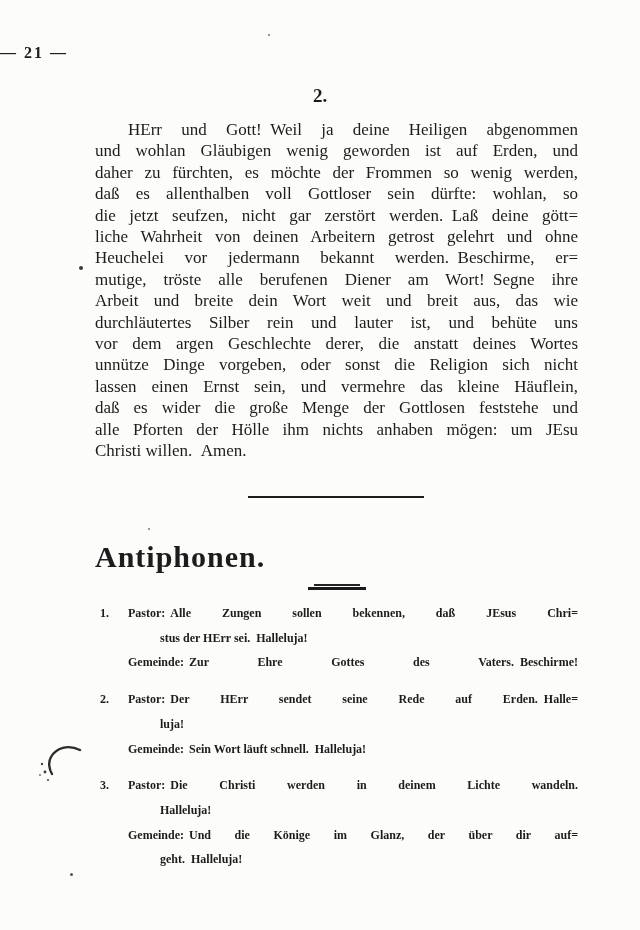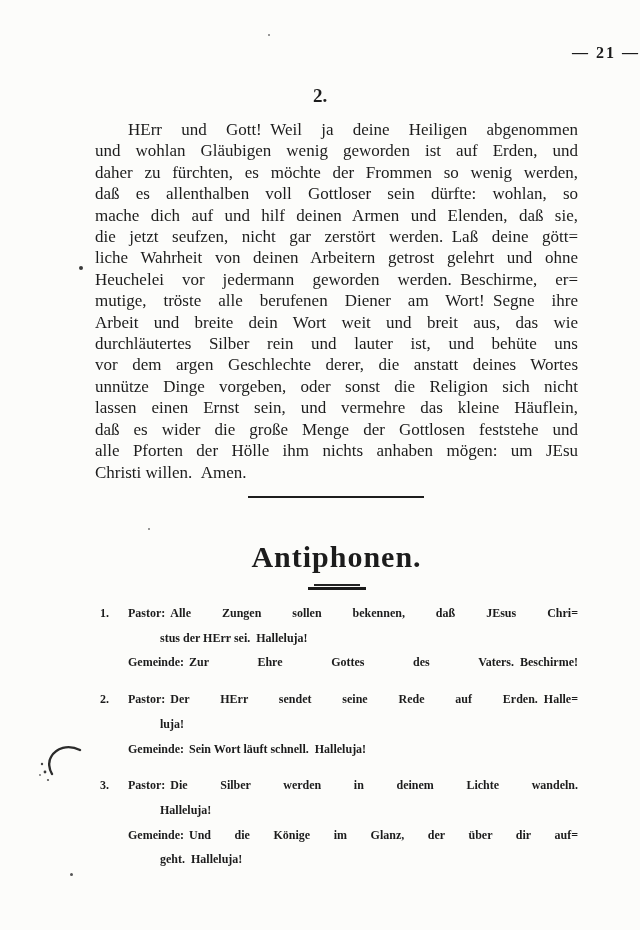--- a/index.html
+++ b/index.html
@@ -6,21 +6,21 @@
   body{
     width:640px;height:930px;
     background:#fcfcfa;
     font-family:"Liberation Serif","DejaVu Serif",serif;
     color:#1c1c1c;
     position:relative;
     overflow:hidden;
   }
   .page-number{
     position:absolute;top:44px;left:0;width:640px;
-    text-align:right;font-size:16px;font-weight:bold;letter-spacing:2px;
+    text-align:left;font-size:16px;font-weight:bold;letter-spacing:2px;
   }
   .section-number{
     position:absolute;top:85px;left:0;width:640px;
     text-align:center;font-size:19px;font-weight:bold;
   }
   .prayer{
     position:absolute;left:95px;top:119px;width:483px;
     font-size:17px;font-weight:normal;line-height:21.4px;
   }
   .pline{
@@ -30,21 +30,21 @@
     white-space:pre-wrap;
   }
   .pline.indent{text-indent:33px;}
   .pline.last{text-align-last:left;text-align:center;}
   .divider{
     position:absolute;left:248px;top:496px;width:176px;height:2px;
     background:#1d1d1d;
   }
   .antiphons-heading{
     position:absolute;left:95px;top:540px;width:483px;
-    text-align:center;font-size:30px;font-weight:bold;letter-spacing:1px;
+    text-align:left;font-size:30px;font-weight:bold;letter-spacing:1px;
   }
   .heading-rule{
     position:absolute;left:95px;top:584px;width:483px;text-align:center;
   }
   .heading-rule .thin{width:46px;height:2px;background:#222;margin:0 auto;}
   .heading-rule .thick{width:58px;height:3px;background:#1a1a1a;margin:1px auto 0 auto;}
   .antiphons{
     position:absolute;left:100px;top:601px;width:478px;
     font-size:12px;font-weight:bold;line-height:24.7px;
   }
@@ -73,24 +73,23 @@
 <body>
 
 <div class="page-number">— 21 —</div>
 <div class="section-number">2.</div>
 
 <div class="prayer">
   <div class="pline indent">HErr und Gott! Weil ja deine Heiligen abgenommen</div>
   <div class="pline">und wohlan Gläubigen wenig geworden ist auf Erden, und</div>
   <div class="pline">daher zu fürchten, es möchte der Frommen so wenig werden,</div>
   <div class="pline">daß es allenthalben voll Gottloser sein dürfte: wohlan, so</div>
-  <div class="pline">mache dich auf und hilf deinen Armen und Elenden, daß sie,</div>
   <div class="pline">die jetzt seufzen, nicht gar zerstört werden. Laß deine gött=</div>
   <div class="pline">liche Wahrheit von deinen Arbeitern getrost gelehrt und ohne</div>
-  <div class="pline">Heuchelei vor jedermann geworden werden. Beschirme, er=</div>
+  <div class="pline">Heuchelei vor jedermann bekannt werden. Beschirme, er=</div>
   <div class="pline">mutige, tröste alle berufenen Diener am Wort! Segne ihre</div>
   <div class="pline">Arbeit und breite dein Wort weit und breit aus, das wie</div>
   <div class="pline">durchläutertes Silber rein und lauter ist, und behüte uns</div>
   <div class="pline">vor dem argen Geschlechte derer, die anstatt deines Wortes</div>
   <div class="pline">unnütze Dinge vorgeben, oder sonst die Religion sich nicht</div>
   <div class="pline">lassen einen Ernst sein, und vermehre das kleine Häuflein,</div>
   <div class="pline">daß es wider die große Menge der Gottlosen feststehe und</div>
   <div class="pline">alle Pforten der Hölle ihm nichts anhaben mögen: um JEsu</div>
   <div class="pline last">Christi willen. Amen.</div>
 </div>
@@ -111,21 +110,21 @@
     <div class="aline gemeinde justify"><span class="alabel">Gemeinde:</span><span>Zur Ehre Gottes des Vaters. Beschirme!</span></div>
   </div>
 
   <div class="antiphon">
     <div class="aline justify"><span class="anum">2.</span><span class="alabel">Pastor:</span><span>Der HErr sendet seine Rede auf Erden. Halle=</span></div>
     <div class="aline cont">luja!</div>
     <div class="aline gemeinde"><span class="alabel">Gemeinde:</span><span>Sein Wort läuft schnell. Halleluja!</span></div>
   </div>
 
   <div class="antiphon">
-    <div class="aline justify"><span class="anum">3.</span><span class="alabel">Pastor:</span><span>Die Silber werden in deinem Lichte wandeln.</span></div>
+    <div class="aline justify"><span class="anum">3.</span><span class="alabel">Pastor:</span><span>Die Christi werden in deinem Lichte wandeln.</span></div>
     <div class="aline cont">Halleluja!</div>
     <div class="aline gemeinde justify"><span class="alabel">Gemeinde:</span><span>Und die Könige im Glanz, der über dir auf=</span></div>
     <div class="aline gcont cont">geht. Halleluja!</div>
   </div>
 
 </div>
 
 <div class="margin-dot"></div>
 <div class="pen-mark">
   <svg width="52" height="48" viewBox="0 0 52 48">

